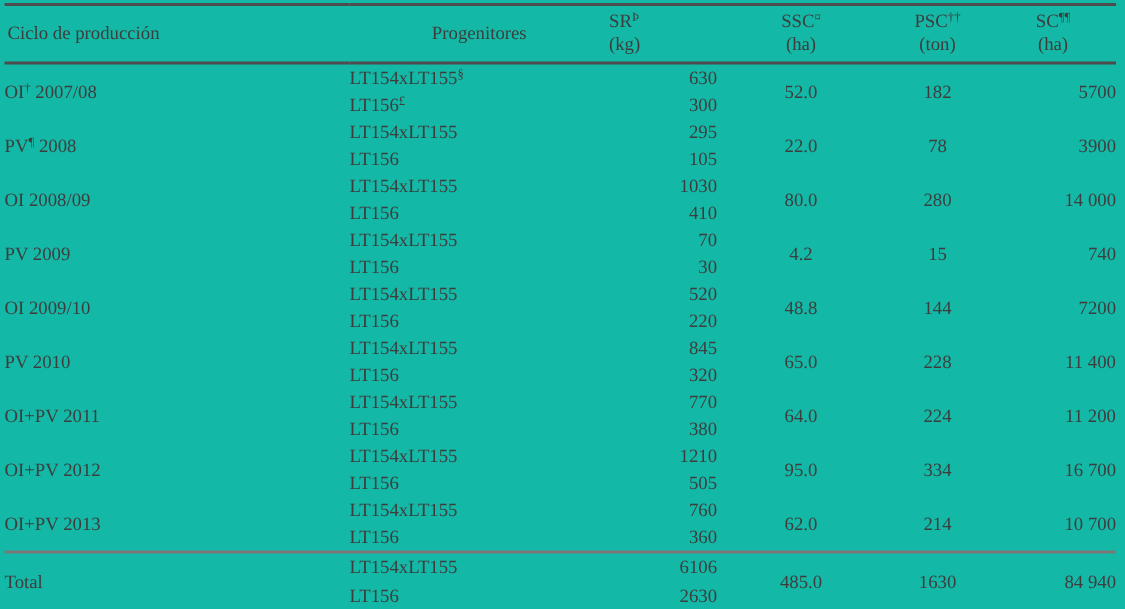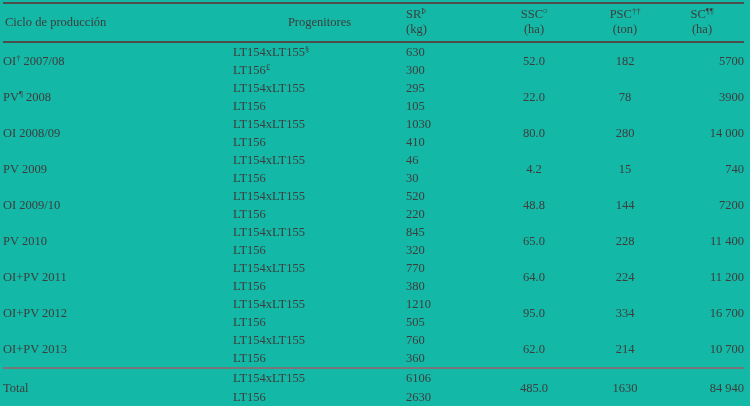--- a/index.html
+++ b/index.html
@@ -44,21 +44,21 @@
 
   tbody.data td { line-height: 18px; padding: 0; }
   tbody.total-group {
     border-top: 2px solid #787878;
     border-bottom: 3px solid #4f4f4f;
   }
   tbody.total-group td { line-height: 17px; padding: 1px 0; }
 
   td.c-ciclo { text-align: left; padding-left: 2px; vertical-align: middle; margin-top: 44px; }
   td.c-prog  { text-align: left; padding-left: 2px; }
-  td.c-sr    { text-align: left; padding-right: 4px; }
+  td.c-sr    { text-align: right; padding-right: 4px; }
   td.c-ssc   { text-align: center; vertical-align: middle; }
   td.c-psc   { text-align: center; vertical-align: middle; }
   td.c-sc    { text-align: right; padding-right: 12px; vertical-align: middle; }
 
   sup.fn {
     font-size: 8.5px;
     line-height: 0;
     vertical-align: 4px;
     letter-spacing: 0;
   }
@@ -124,21 +124,21 @@
         <td class="c-sc" rowspan="2">14 000</td>
       </tr>
       <tr>
         <td class="c-prog"><span>LT156</span><sup class="fn"></sup></td>
         <td class="c-sr">410</td>
       </tr>
 
       <tr>
         <td class="c-ciclo" rowspan="2"><span>PV 2009</span><sup class="fn"></sup><span></span></td>
         <td class="c-prog"><span>LT154xLT155</span><sup class="fn"></sup></td>
-        <td class="c-sr">46</td>
+        <td class="c-sr">70</td>
         <td class="c-ssc" rowspan="2">4.2</td>
         <td class="c-psc" rowspan="2">15</td>
         <td class="c-sc" rowspan="2">740</td>
       </tr>
       <tr>
         <td class="c-prog"><span>LT156</span><sup class="fn"></sup></td>
         <td class="c-sr">30</td>
       </tr>
 
       <tr>

